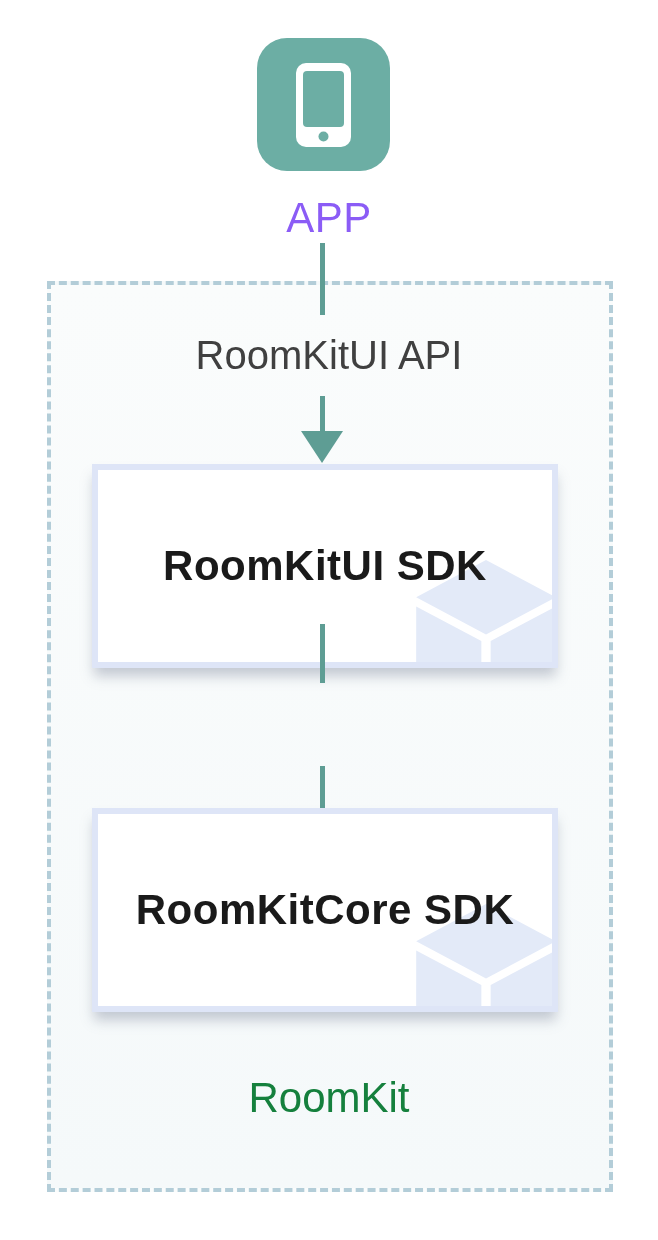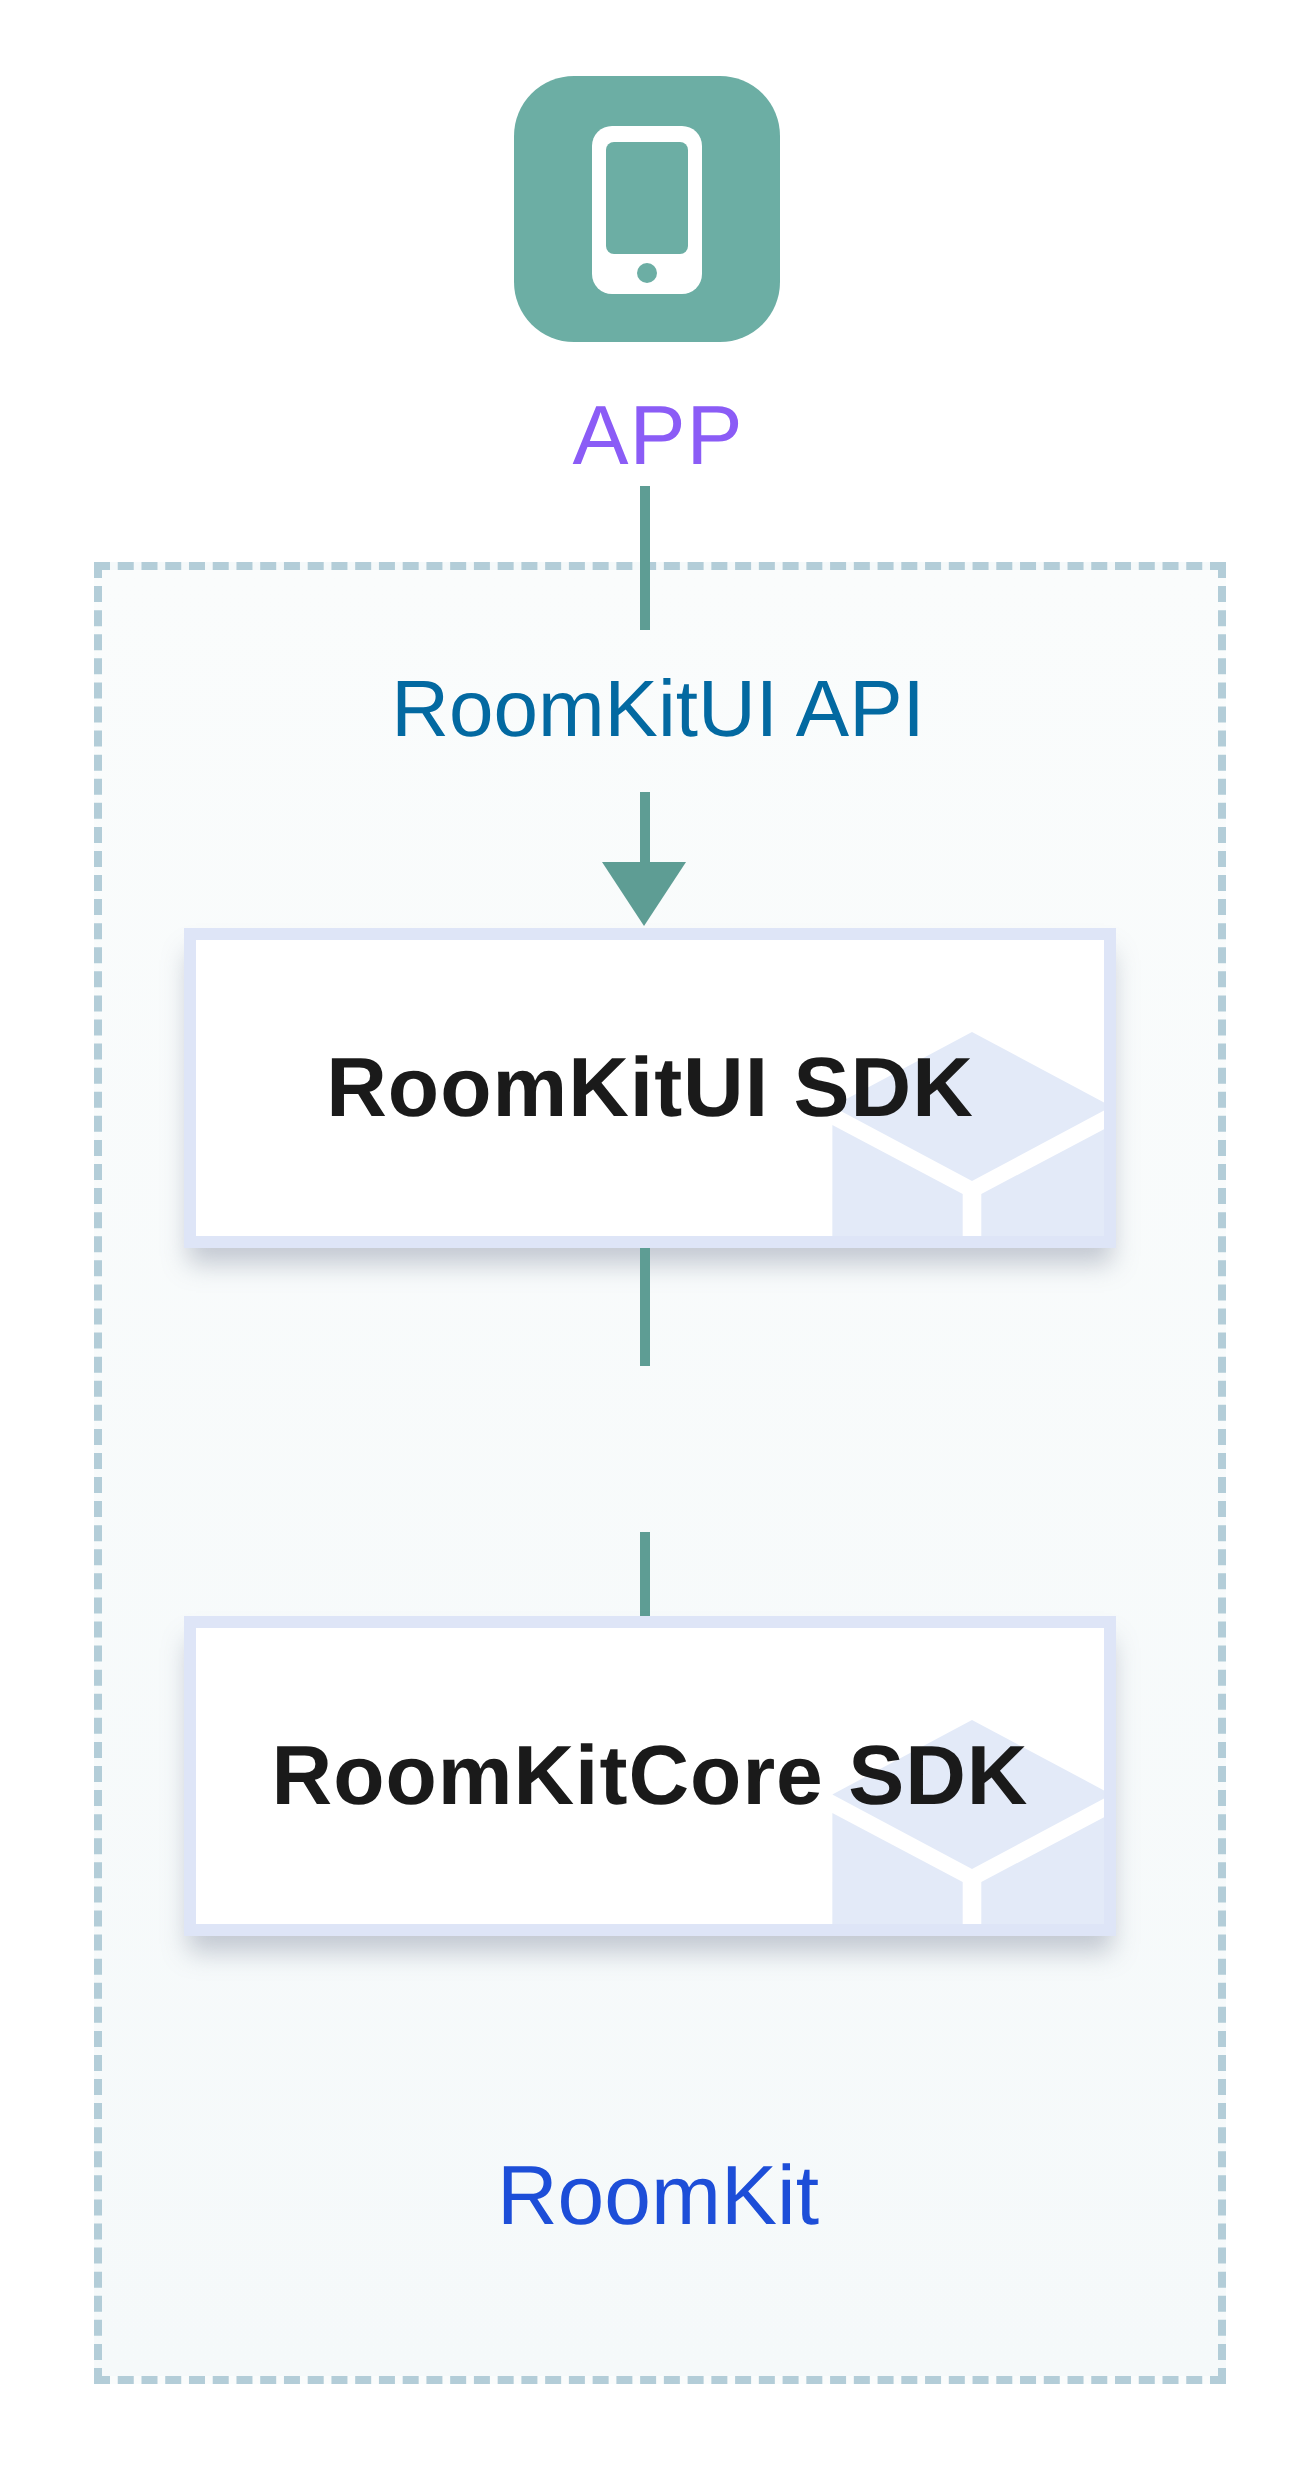--- a/index.html
+++ b/index.html
@@ -62,31 +62,31 @@
   }
 
   
   .api-label {
     position: absolute;
     left: 7px;
     width: 644px;
     text-align: center;
     font-size: 40px;
     font-weight: 400;
-    color: #0369a1;
+    color: #404040;
     z-index: 2;
   }
   .api-label-ui   { top: 333px; }
   .api-label-core { top: 705px; }
 
   
   .sdk-box {
     position: absolute;
     left: 92px;
-    width: 466px; height: 160px;
+    width: 466px; height: 204px;
     box-sizing: border-box;
     background: #ffffff;
     border: 6px solid #DEE5F7;
     box-shadow: 0 10px 12px -2px rgba(130, 140, 160, 0.45);
     overflow: hidden;
     display: flex; align-items: center; justify-content: center;
     z-index: 2;
   }
   .sdk-box-ui   { top: 464px; }
   .sdk-box-core { top: 808px; }
@@ -105,21 +105,21 @@
   }
 
   
   .roomkit-label {
     position: absolute;
     left: 7px; top: 1074px;
     width: 644px;
     text-align: center;
     font-size: 42px;
     font-weight: 500;
-    color: #1d4ed8;
+    color: #15803d;
     z-index: 2;
   }
 </style>
 </head>
 <body>
 
 <div class="canvas">
 
   <div class="app-icon">
     <svg width="55" height="84" viewBox="0 0 55 84" aria-hidden="true">

